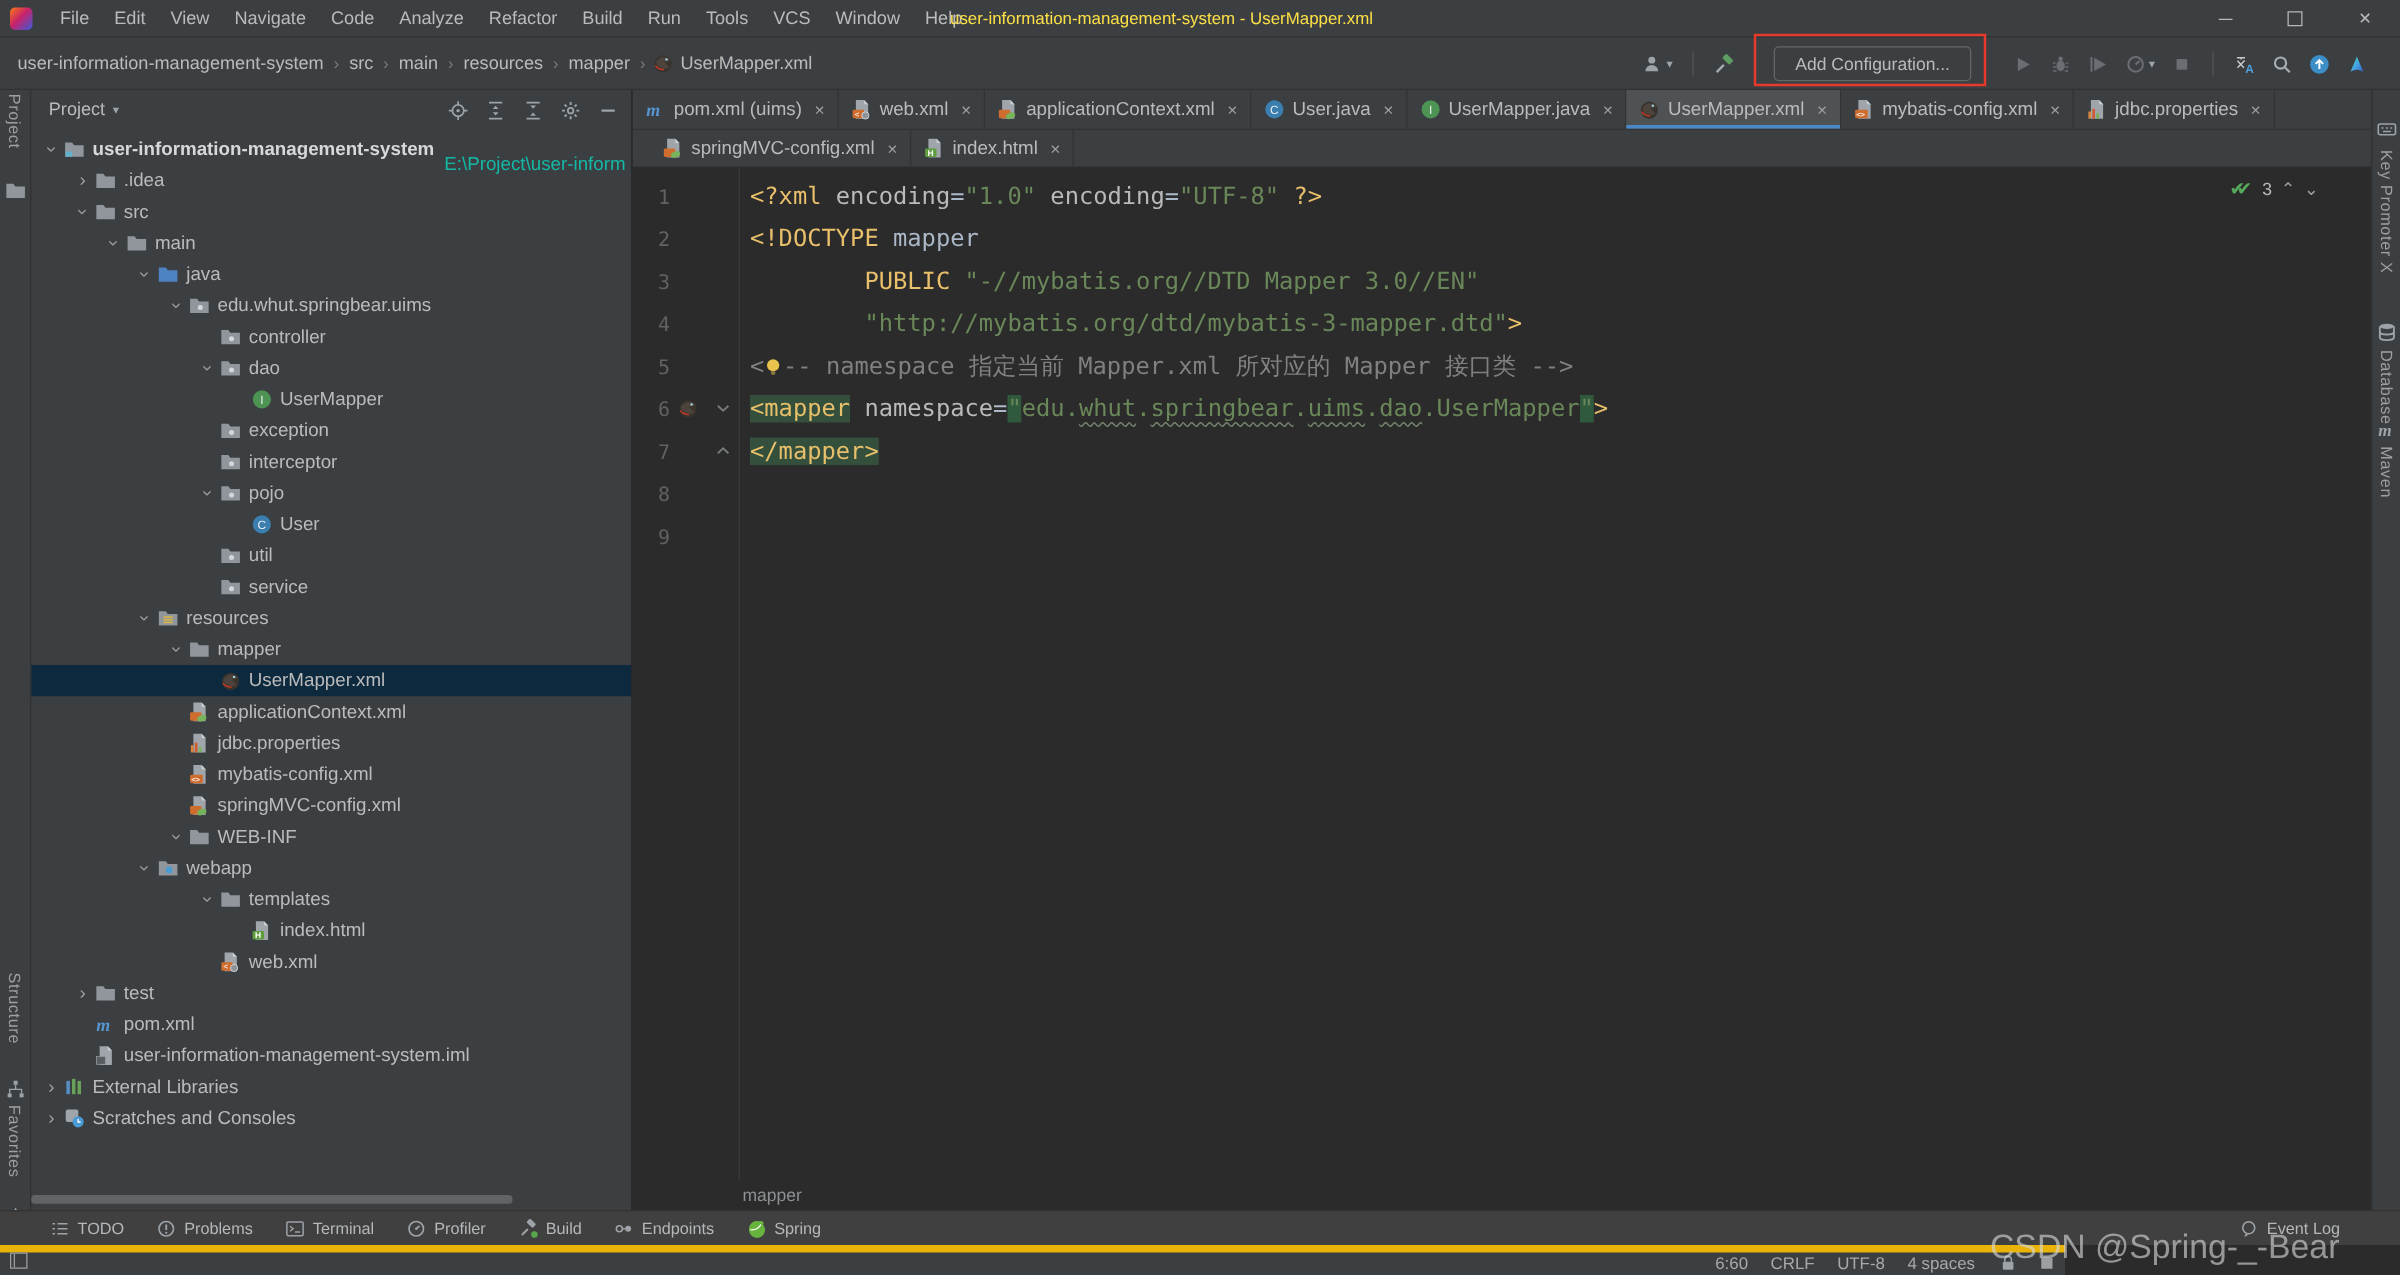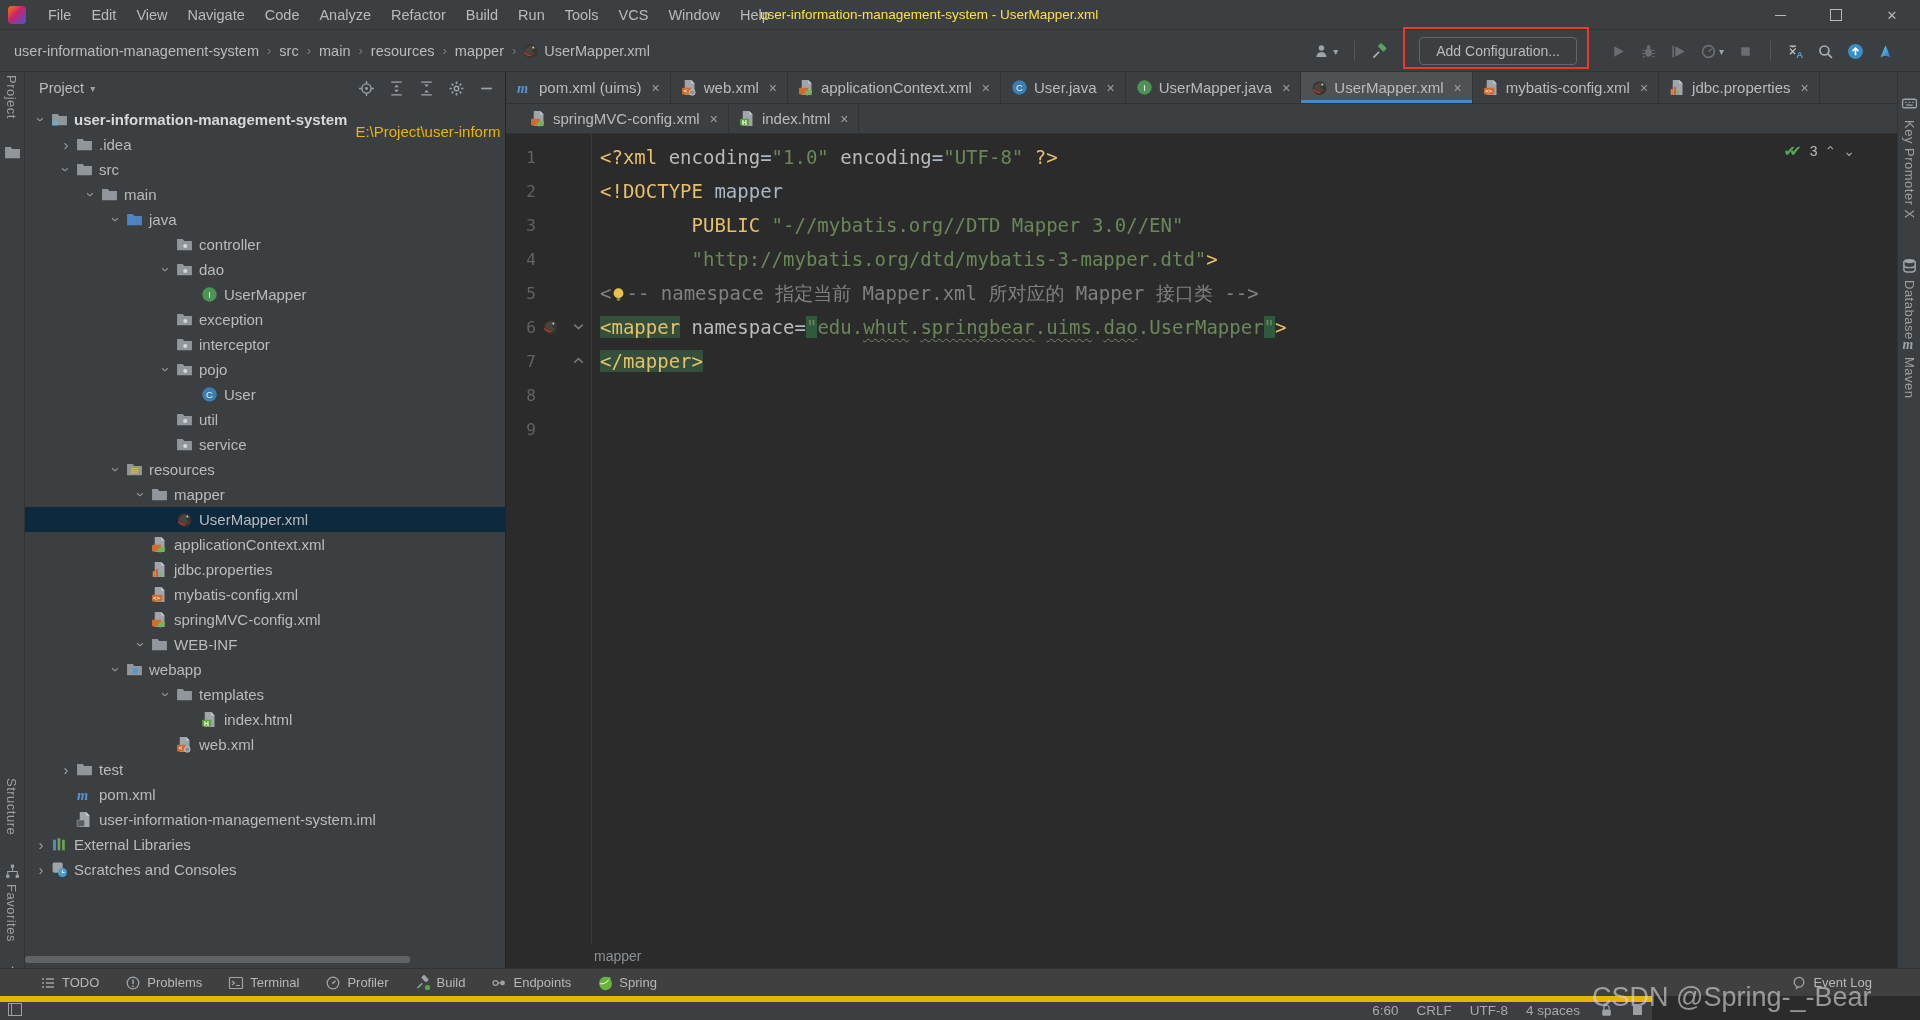--- a/index.html
+++ b/index.html
@@ -54,21 +54,21 @@
   #pp-buttons{margin-left:auto;display:flex;align-items:center;gap:13px;}
   #project-tree{flex:1;overflow:hidden;padding-top:3px;position:relative;}
   .trow{height:25px;display:flex;align-items:center;white-space:nowrap;font-size:15px;}
   .trow.sel{background:#0d293e;}
   .ind{flex:none;display:inline-block;}
   .chev{flex:none;width:20px;text-align:center;color:#9da0a2;font-size:15px;display:inline-flex;
         justify-content:center;align-items:center;}
   .chev.open{transform:rotate(90deg);}
   .tlabel{margin-left:6px;color:#bbbbbb;}
   .tlabel.bold{font-weight:bold;color:#d6d8da;}
-  .textra{margin-left:8px;color:#eab308;margin-top:24px;}
+  .textra{margin-left:8px;color:#14b8a6;margin-top:24px;}
   #pp-hscroll{position:absolute;left:0;bottom:5px;width:385px;height:7px;border-radius:3px;background:#616365;}
 
   
   #editor-col{flex:1;display:flex;flex-direction:column;min-width:0;background:#2b2b2b;}
   .tabrow{height:32px;background:#3c3f41;display:flex;align-items:stretch;flex:none;
           border-bottom:1px solid #323232;box-sizing:border-box;overflow:hidden;}
   #tabrow2{height:30px;padding-left:14px;}
   .tab{display:flex;align-items:center;gap:6px;padding:0 10px;font-size:15px;color:#bbbbbb;
        border-right:1px solid #323232;position:relative;white-space:nowrap;}
   .tab.sel{background:#4e5254;}
@@ -383,20 +383,31 @@
         </div>
         <div class="trow">
           <span class="ind" style="width: 81px;"></span>
           <span class="chev open">›</span>
           <span class="icn i-foldjava">
             <svg viewBox="0 0 16 16">
               <path d="M1 2.8h5.3l1.5 2H15v8.7H1z" fill="#4d83c3"></path>
             </svg>
           </span>
           <span class="tlabel">java</span>
+        </div>
+        <div class="trow">
+          <span class="ind" style="width: 106px;"></span>
+          <span class="chev open">›</span>
+          <span class="icn i-pkg">
+            <svg viewBox="0 0 16 16">
+              <path d="M1 2.8h5.3l1.5 2H15v8.7H1z" fill="#90969c"></path>
+              <circle cx="8.7" cy="9.4" r="1.9" fill="#d4d7da"></circle>
+            </svg>
+          </span>
+          <span class="tlabel">edu.whut.springbear.uims</span>
         </div>
         <div class="trow">
           <span class="ind" style="width: 131px;"></span>
           <span class="chev"></span>
           <span class="icn i-pkg">
             <svg viewBox="0 0 16 16">
               <path d="M1 2.8h5.3l1.5 2H15v8.7H1z" fill="#90969c"></path>
               <circle cx="8.7" cy="9.4" r="1.9" fill="#d4d7da"></circle>
             </svg>
           </span>

